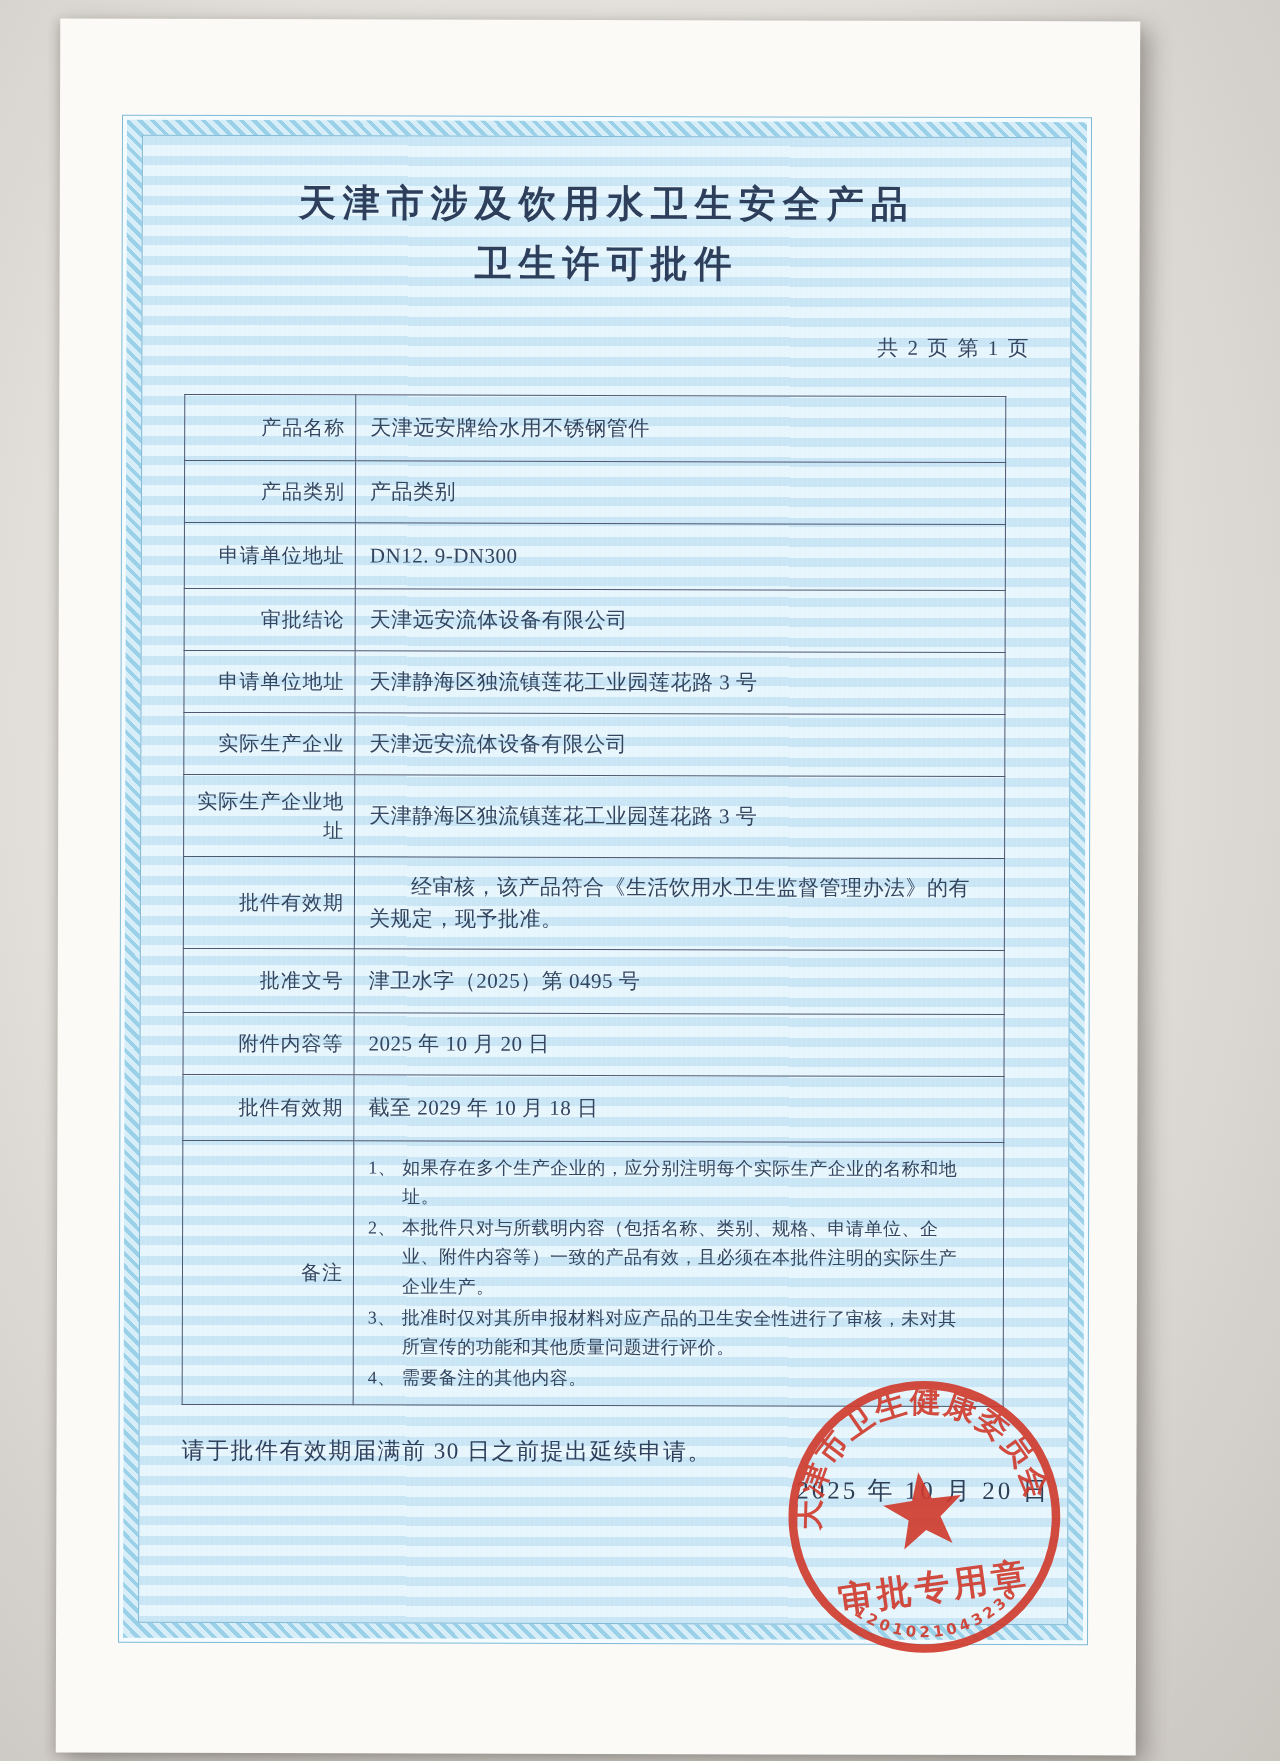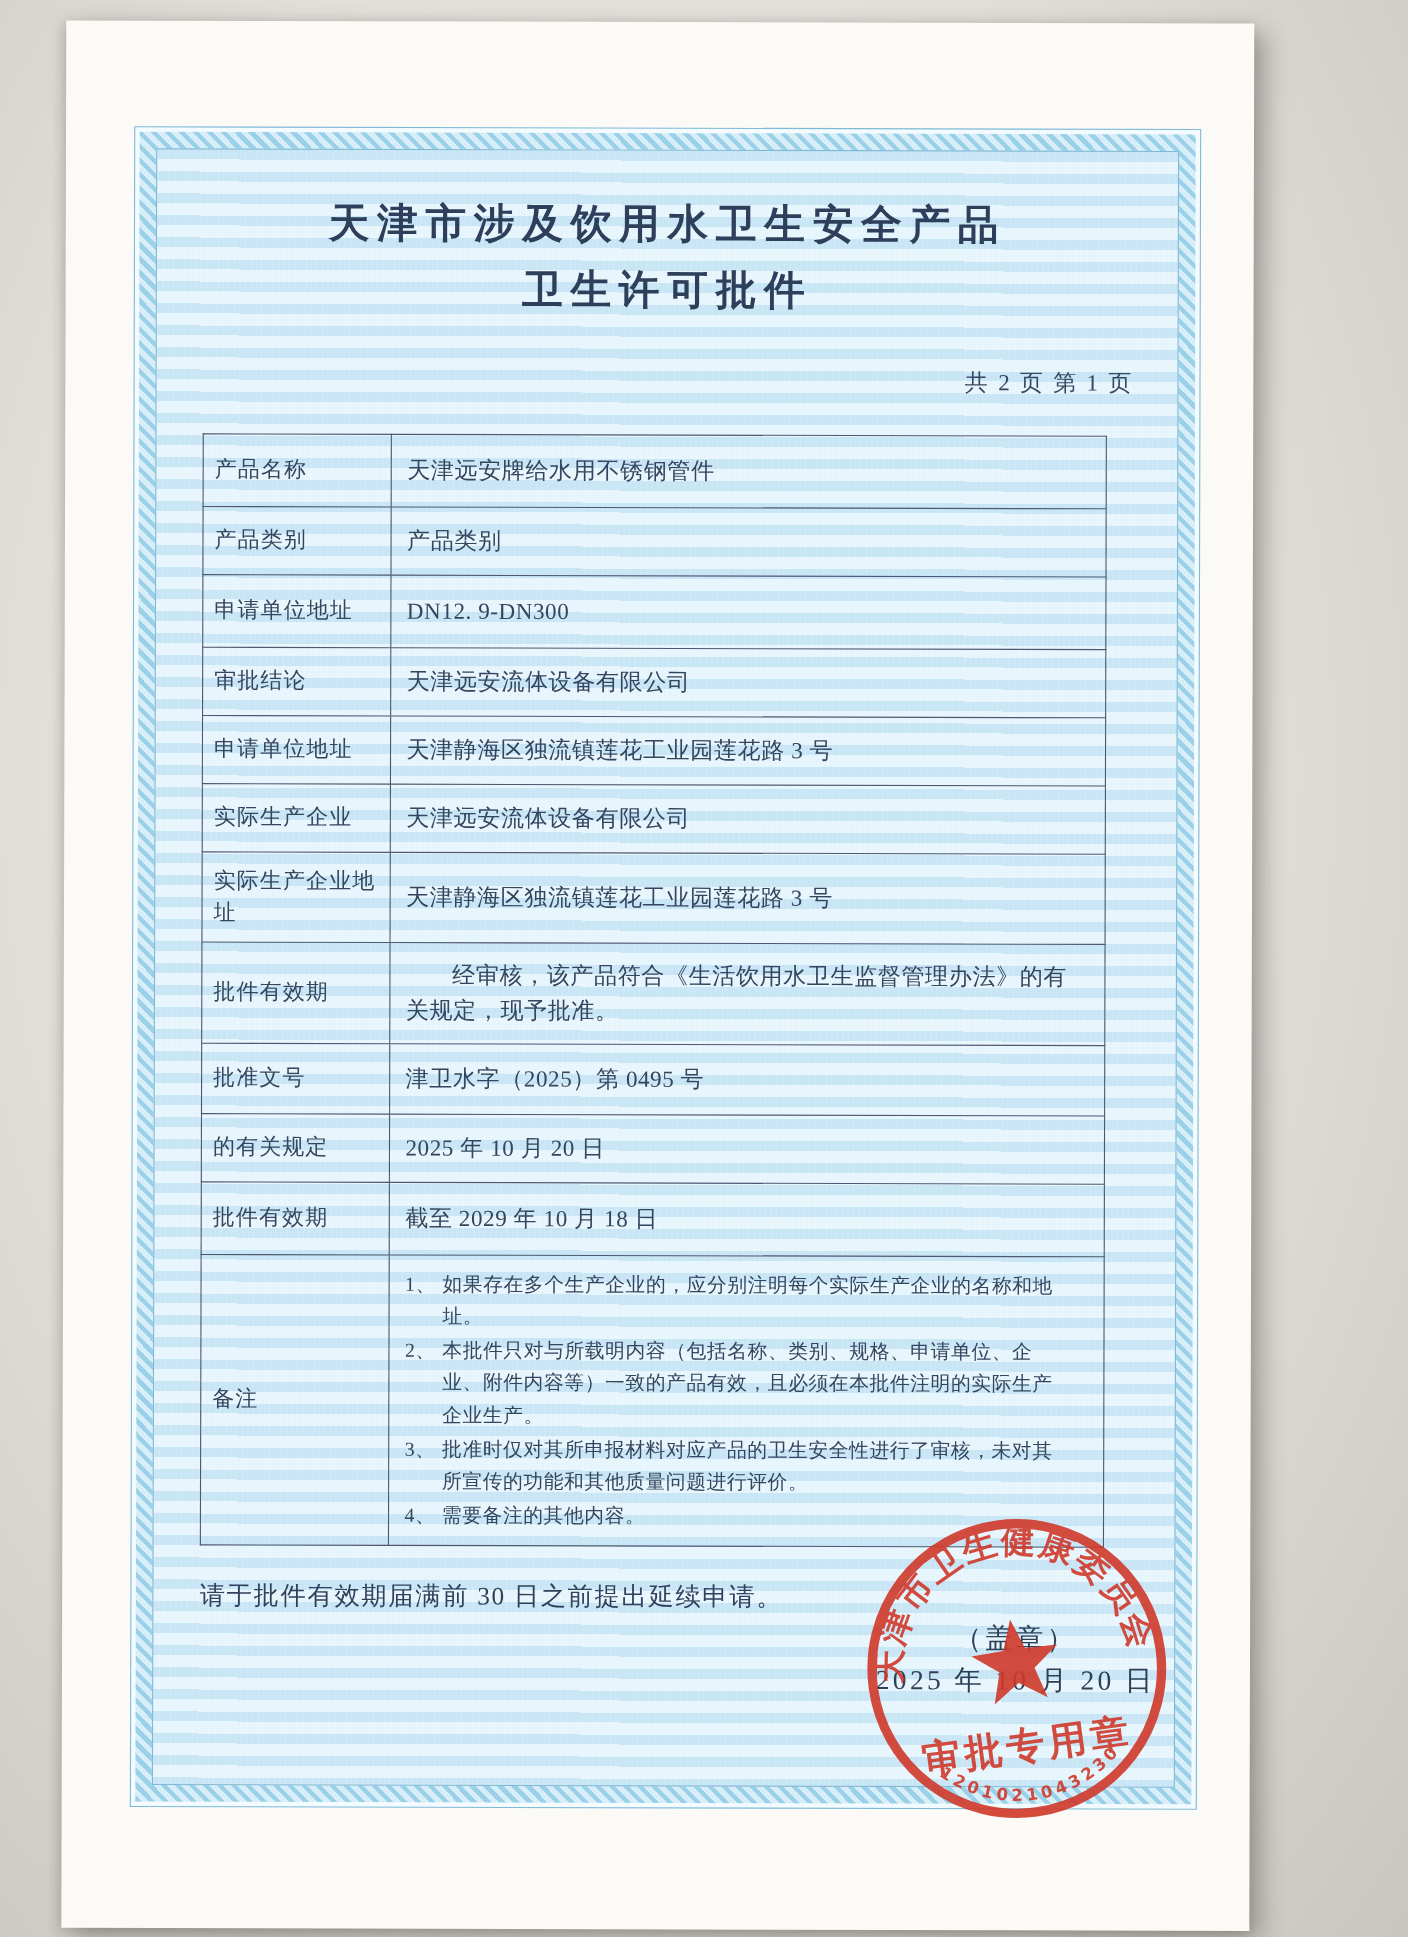--- a/index.html
+++ b/index.html
@@ -43,21 +43,21 @@
     letter-spacing:2px;color:#36476273;color:#364762;
   }
   table.approval{
     border-collapse:collapse;margin:34px 0 0 42px;width:822px;table-layout:fixed;
   }
   table.approval td{
     border:1.7px solid #4e5871;vertical-align:middle;
     color:#34455f;
   }
   td.lbl{
-    width:150px;text-align:left;font-size:20px;letter-spacing:1px;line-height:1.45;
+    width:150px;text-align:right;font-size:20px;letter-spacing:1px;line-height:1.45;
     padding:4px 10px;
   }
   td.val{
     font-size:21px;padding:4px 28px 4px 14px;letter-spacing:.5px;line-height:1.5;
   }
   td.val .indent{display:block;text-indent:2em;}
   .remarks{padding:6px 0;}
   .remark-item{display:flex;align-items:flex-start;font-size:18px;line-height:1.62;margin:2px 0;color:#34455f;}
   .remark-item .num{flex:0 0 34px;}
   .remark-item .txt{flex:1 1 auto;}
@@ -122,21 +122,21 @@
                 <td class="lbl">批件有效期</td>
                 <td class="val">
                   <span class="indent">经审核，该产品符合《生活饮用水卫生监督管理办法》的有关规定，现予批准。</span>
                 </td>
               </tr>
               <tr style="height: 64px;">
                 <td class="lbl">批准文号</td>
                 <td class="val"><span>津卫水字（2025）第 0495 号</span></td>
               </tr>
               <tr style="height: 62px;">
-                <td class="lbl">的有关规定</td>
+                <td class="lbl">附件内容等</td>
                 <td class="val"><span>2025 年 10 月 20 日</span></td>
               </tr>
               <tr style="height: 66px;">
                 <td class="lbl">批件有效期</td>
                 <td class="val"><span>截至 2029 年 10 月 18 日</span></td>
               </tr>
               <tr style="height: 228px;">
                 <td class="lbl">备注</td>
                 <td class="val">
                   <div class="remarks">
@@ -158,21 +158,20 @@
                     </div>
                   </div>
                 </td>
               </tr>
             </tbody>
         </table>
 
         <div class="renewal">请于批件有效期届满前 30 日之前提出延续申请。</div>
 
         <div class="stamp-print">
-          <div>（盖章）</div>
           <div>2025 年 10 月 20 日</div>
         </div>
 
         <div class="seal">
           <svg viewBox="0 0 300 300">
             <defs>
               <path id="arcTop" d="M 48.5 197.3 A 112 112 0 1 1 251.5 197.3" fill="none"></path>
               <path id="arcBottom" d="M 39.1 214 A 128 128 0 0 0 260.9 214" fill="none"></path>
             </defs>
             <circle cx="150" cy="150" r="140" fill="none" stroke="#d0392b" stroke-width="9"></circle>

